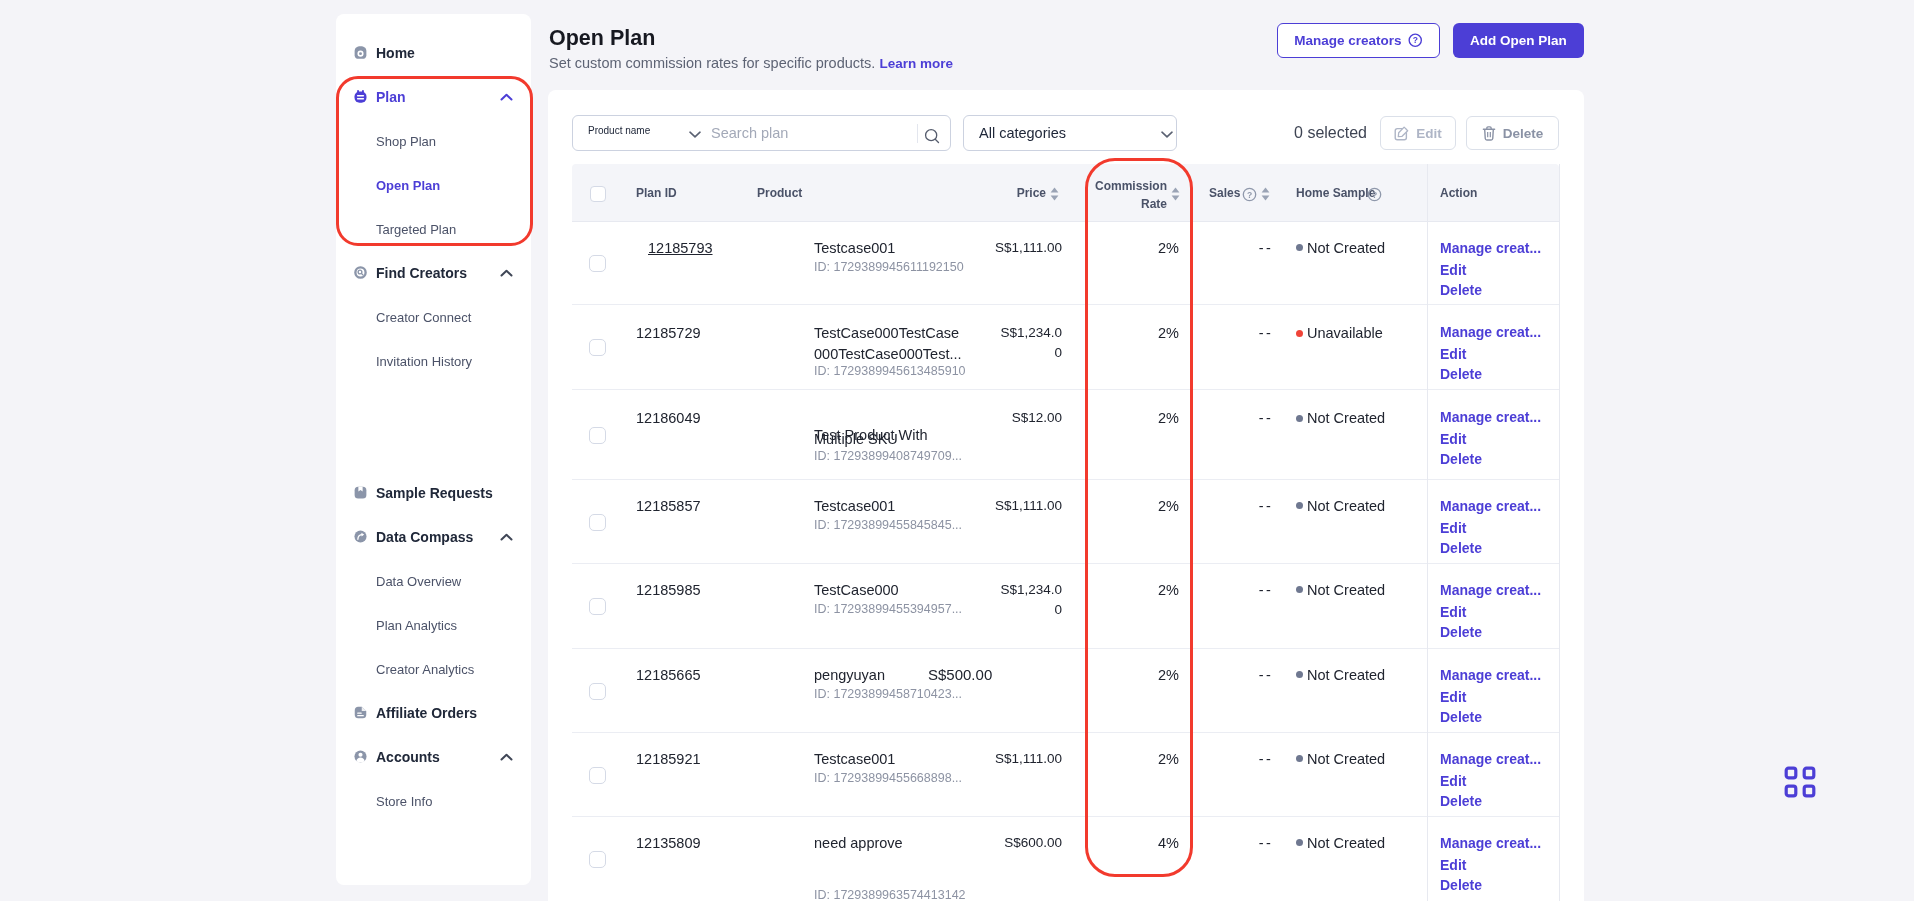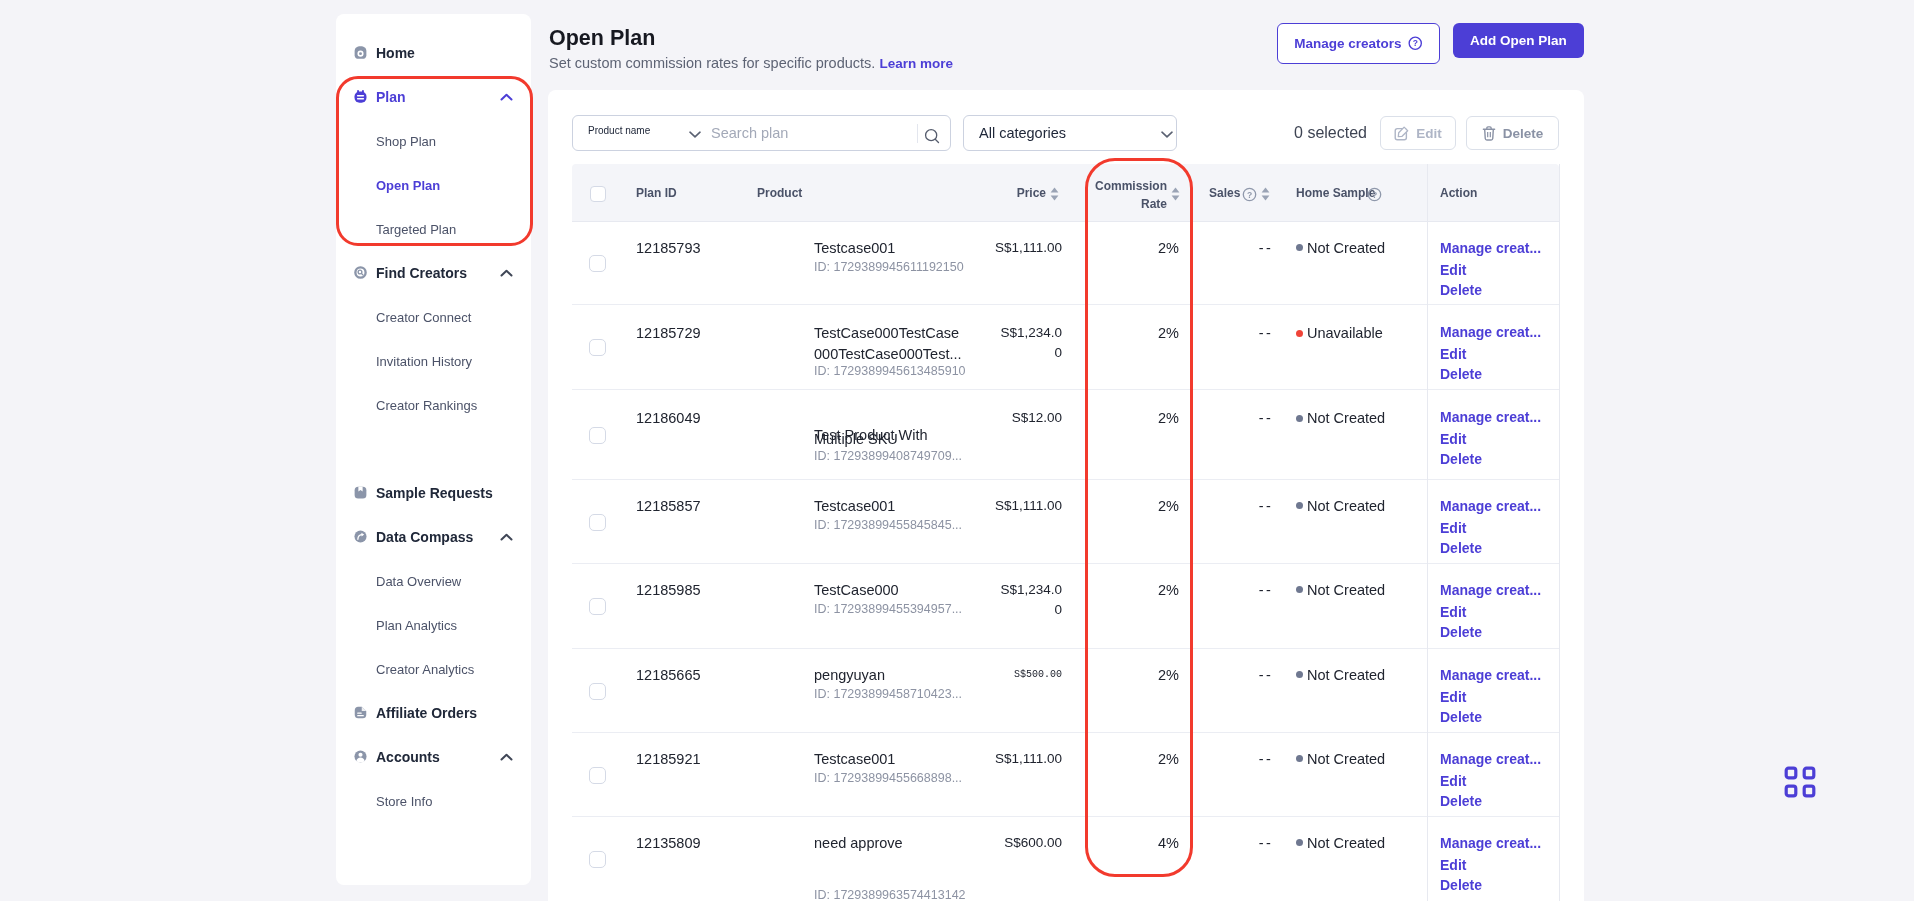--- a/index.html
+++ b/index.html
@@ -11,21 +11,21 @@
 .nav-item { position:absolute; left:0; width:100%; height:44px; }
 .nav-item .ic { position:absolute; left:17px; top:14px; width:15px; height:15px; }
 .nav-item .lbl { position:absolute; left:40px; top:14px; font-size:14px; font-weight:700; color:#202839; }
 .nav-item .sub { position:absolute; left:40px; top:14.5px; font-size:13px; font-weight:400; color:#4b5268; }
 .nav-item .chev { position:absolute; right:18px; top:18px; }
 .redbox { position:absolute; border:3px solid #f23a2d; }
 #title { position:absolute; left:549px; top:26px; font-size:21.5px; font-weight:700; color:#171921; }
 #subtitle { position:absolute; left:549px; top:55px; font-size:14.5px; color:#5d6374; }
 #subtitle b { color:#4c3ed6; font-weight:700; font-size:13.5px; }
 .btn { position:absolute; display:flex; align-items:center; justify-content:center; border-radius:6px; font-size:13.5px; font-weight:700; }
-#btn-manage { left:1277px; top:23px; width:163px; height:41px; background:#fff; border:1.5px solid #4c3ed6; color:#4c3ed6; }
+#btn-manage { left:1277px; top:23px; width:163px; height:35px; background:#fff; border:1.5px solid #4c3ed6; color:#4c3ed6; }
 #btn-add { left:1453px; top:23px; width:131px; height:35px; background:#4c3ed6; color:#fff; }
 #card { position:absolute; left:548px; top:90px; width:1036px; height:811px; background:#fff; border-radius:8px 8px 0 0; }
 .field { position:absolute; background:#fff; border:1px solid #ccd2e0; border-radius:6px; }
 #thead { position:absolute; left:24px; top:74px; width:987px; height:58px; background:#f4f5f9; border-radius:4px 4px 0 0; border-bottom:1px solid #e7e9f0; }
 .th { position:absolute; font-size:12px; font-weight:700; color:#4a5268; line-height:15px; }
 .row { position:absolute; left:24px; width:987px; }
 .cell { position:absolute; font-size:14.5px; color:#20242f; line-height:20px; white-space:nowrap; }
 .cid { position:absolute; font-size:12.5px; color:#8d93a3; line-height:16px; white-space:nowrap; }
 .link { position:absolute; font-size:14px; font-weight:700; color:#4c3ed6; line-height:18px; }
 .dot { position:absolute; width:7px; height:7px; border-radius:50%; }
@@ -85,23 +85,20 @@
           <path d="M1.5 6.5 L6.5 1.7 L11.5 6.5" stroke="#3f4656" stroke-width="2" stroke-linecap="round" stroke-linejoin="round"></path>
         </svg>
       </span>
     </div>
 <div class="nav-item" style="top:281px">
       <span class="sub" style="">Creator Connect</span>
     </div>
 <div class="nav-item" style="top:325px">
       <span class="sub" style="">Invitation History</span>
     </div>
-<div class="nav-item" style="top:369px">
-      <span class="sub" style="">Creator Rankings</span>
-    </div>
 <div class="nav-item" style="top:457px">
       <span class="ic">
         <svg width="15" height="15" viewBox="0 0 24 24">
           <rect x="2.6" y="2.6" width="18.8" height="18.8" rx="5.6" fill="#8b95a9"></rect>
           <path d="M8.6 2.6 L15.4 2.6 L15.4 10.4 L12 7.9 L8.6 10.4 Z" fill="#fff"></path>
         </svg>
       </span>
       <span class="lbl" style="color:#202839">Sample Requests</span>
     </div>
 <div class="nav-item" style="top:501px">
@@ -244,21 +241,21 @@
 <div class="th" style="left:748px; top:96px;">Home Sample</div>
 <span class="abs" style="left:819px; top:97px;">
       <svg width="15" height="15" viewBox="0 0 15 15">
         <circle cx="7.5" cy="7.5" r="6.2" fill="none" stroke="#8f98ab" stroke-width="1.3"></circle>
         <text x="7.5" y="10.6" font-size="8.6" font-weight="bold" fill="#8f98ab" text-anchor="middle" font-family="Liberation Sans, sans-serif">?</text>
       </svg>
     </span>
 <div class="th" style="left:892px; top:96px;">Action</div>
 <div class="row" style="top:132px; height:83px; border-bottom:1px solid #ebedf3;"></div>
 <div class="cb" style="left:41px; top:165.0px;"></div>
-<div class="cell" style="left:88px; top:147.5px;">12185793</div>
+<div class="cell" style="left:100px; top:147.5px;text-decoration:underline;">12185793</div>
 <div class="cell" style="left:266px; top:147.5px; width:160px;">Testcase001</div>
 <div class="cid" style="left:266px; top:169.0px;">ID: 1729389945611192150</div>
 <div class="cell" style="left:380px; top:147.5px; width:134px; text-align:right; font-size:13.5px;">S$1,111.00</div>
 <div class="cell" style="left:531px; top:147.5px; width:100px; text-align:right;">2%</div>
 <div class="cell" style="left:688px; top:147.5px; width:60px; text-align:center; letter-spacing:2.5px;">--</div>
 <div class="dot" style="left:748px; top:154.0px; background:#6f7890;"></div>
 <div class="cell" style="left:759px; top:147.5px;">Not Created</div>
 <div class="link" style="left:892px; top:148.5px;">Manage creat...</div>
 <div class="link" style="left:892px; top:170.5px;">Edit</div>
 <div class="link" style="left:892px; top:190.5px;">Delete</div>
@@ -316,21 +313,21 @@
 <div class="dot" style="left:748px; top:496.0px; background:#6f7890;"></div>
 <div class="cell" style="left:759px; top:489.5px;">Not Created</div>
 <div class="link" style="left:892px; top:490.5px;">Manage creat...</div>
 <div class="link" style="left:892px; top:512.5px;">Edit</div>
 <div class="link" style="left:892px; top:532.5px;">Delete</div>
 <div class="row" style="top:559px; height:84px; border-bottom:1px solid #ebedf3;"></div>
 <div class="cb" style="left:41px; top:592.5px;"></div>
 <div class="cell" style="left:88px; top:574.5px;">12185665</div>
 <div class="cell" style="left:266px; top:574.5px; width:160px;">pengyuyan</div>
 <div class="cid" style="left:266px; top:596.0px;">ID: 17293899458710423...</div>
-<div class="cell" style="left:380px; top:574.5px; width:134px; text-align:right; font-size:10px;font-family:Liberation Mono, monospace;">S$500.00</div>
+<div class="cell" style="left:380px; top:574.5px; width:134px; font-size:15px;">S$500.00</div>
 <div class="cell" style="left:531px; top:574.5px; width:100px; text-align:right;">2%</div>
 <div class="cell" style="left:688px; top:574.5px; width:60px; text-align:center; letter-spacing:2.5px;">--</div>
 <div class="dot" style="left:748px; top:581.0px; background:#6f7890;"></div>
 <div class="cell" style="left:759px; top:574.5px;">Not Created</div>
 <div class="link" style="left:892px; top:575.5px;">Manage creat...</div>
 <div class="link" style="left:892px; top:597.5px;">Edit</div>
 <div class="link" style="left:892px; top:617.5px;">Delete</div>
 <div class="row" style="top:643px; height:84px; border-bottom:1px solid #ebedf3;"></div>
 <div class="cb" style="left:41px; top:676.5px;"></div>
 <div class="cell" style="left:88px; top:658.5px;">12185921</div>

